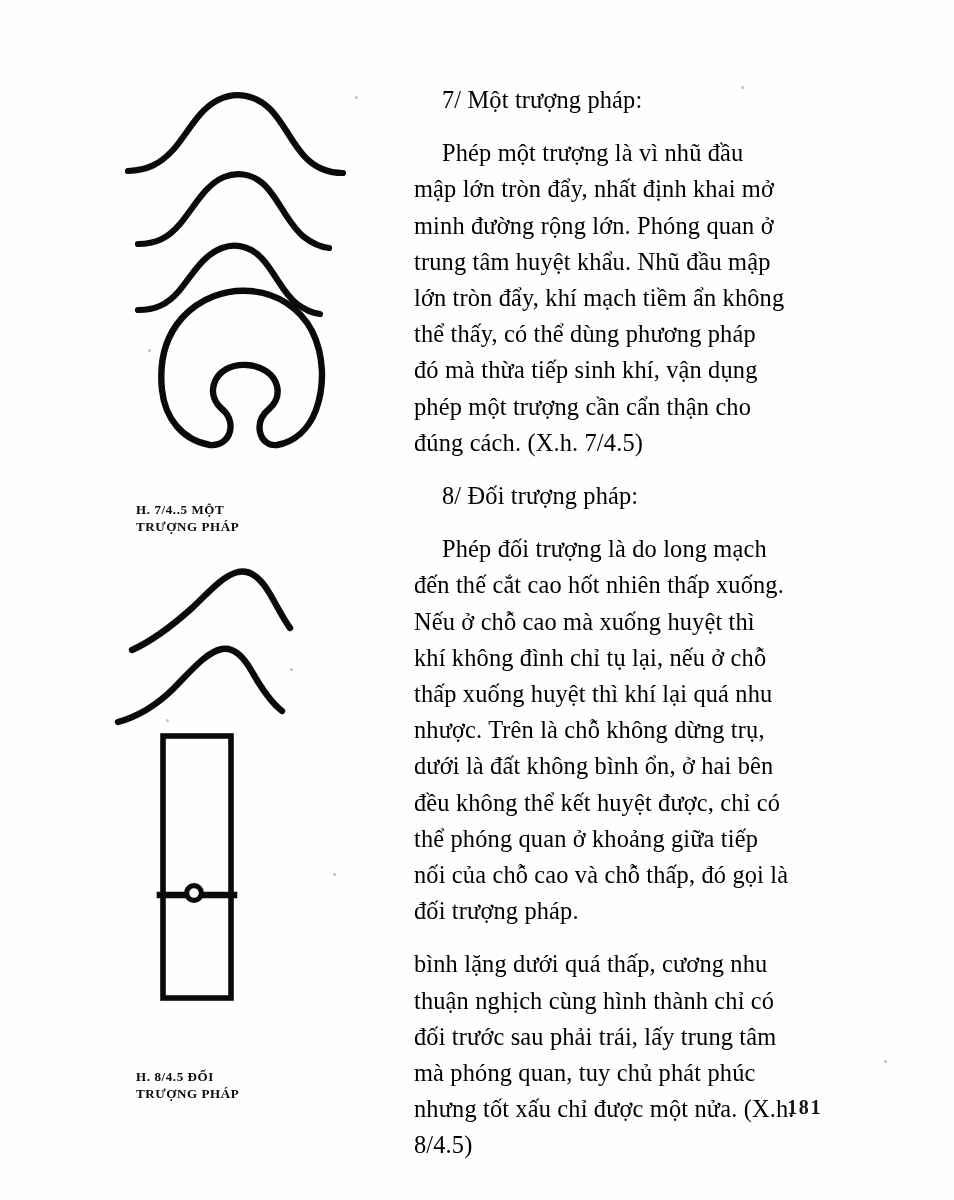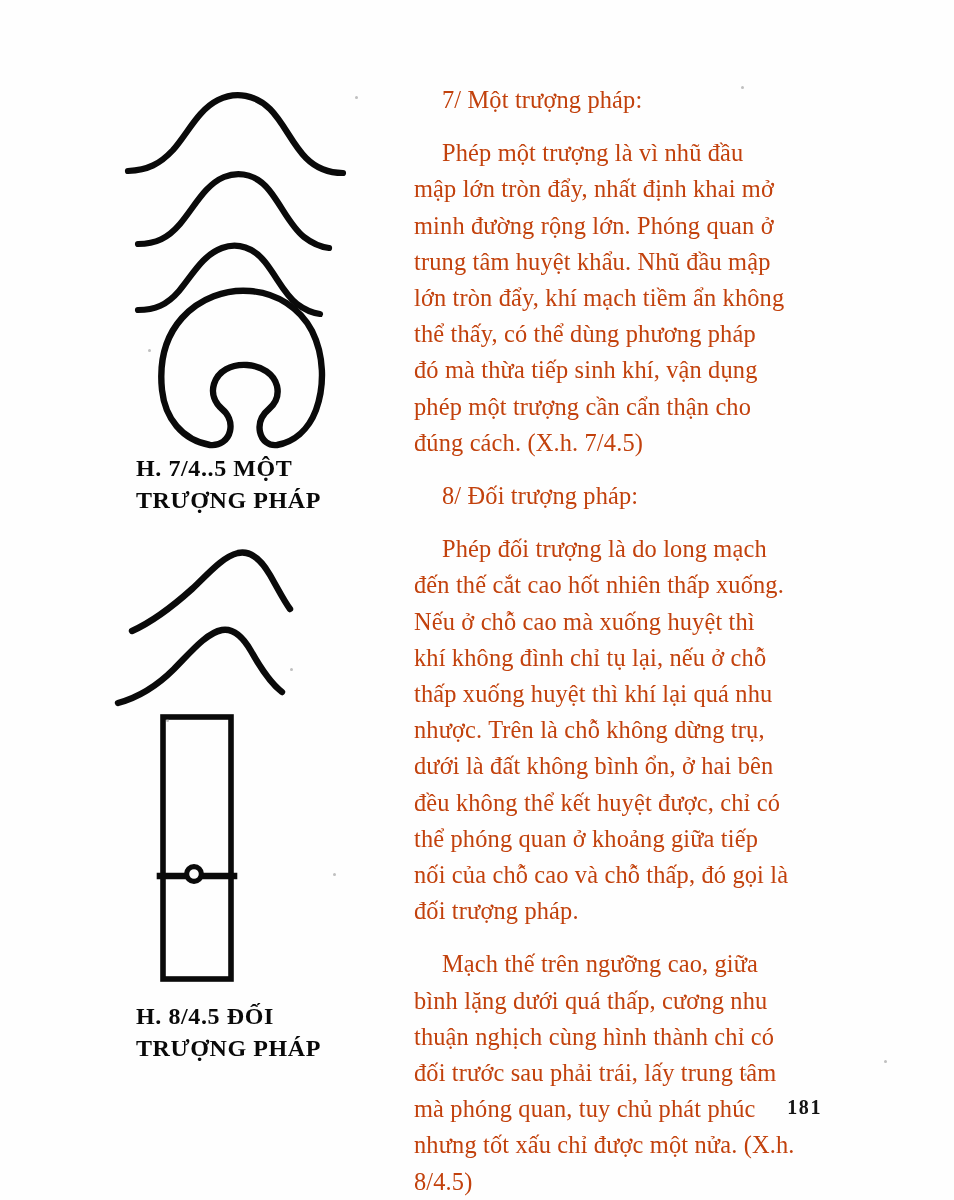--- a/index.html
+++ b/index.html
@@ -25,46 +25,47 @@
     width: 270px;
     height: 1000px;
   }
 
   .figure-block { position: relative; width: 270px; }
 
   .fig-svg { display: block; }
 
   .fig-caption {
     font-family: "Liberation Serif", "DejaVu Serif", serif;
-    font-size: 24px;
+    font-size: 13px;
     font-weight: 600;
     letter-spacing: 0.6px;
     color: #090909;
     line-height: 1.33;
     margin-left: 26px;
     width: 240px;
+    margin-top: 48px;
   }
   .fig-caption .cap-line { display: block; white-space: pre; }
 
   
   #text-column {
     position: absolute;
     left: 414px;
     top: 82px;
     width: 408px;
   }
   .para {
     font-size: 24.4px;
     line-height: 36.2px;
     text-align: justify;
     text-justify: inter-word;
     margin: 0 0 0 0;
     letter-spacing: 0.15px;
     font-weight: 500;
-    color: #c2410c;
+    color: #000000;
   }
   .para + .para { margin-top: 17px; }
   .para .pline {
     display: block;
     white-space: pre;
   }
 
   
   #page-number {
     position: absolute;
@@ -187,21 +188,20 @@
       <span class="pline">thấp xuống huyệt thì khí lại quá nhu</span>
       <span class="pline">nhược. Trên là chỗ không dừng trụ,</span>
       <span class="pline">dưới là đất không bình ổn, ở hai bên</span>
       <span class="pline">đều không thể kết huyệt được, chỉ có</span>
       <span class="pline">thể phóng quan ở khoảng giữa tiếp</span>
       <span class="pline">nối của chỗ cao và chỗ thấp, đó gọi là</span>
       <span class="pline">đối trượng pháp.</span>
     </div>
 
     <div class="para">
-      <span class="pline" style="padding-left:28px;">Mạch thế trên ngưỡng cao, giữa</span>
       <span class="pline">bình lặng dưới quá thấp, cương nhu</span>
       <span class="pline">thuận nghịch cùng hình thành chỉ có</span>
       <span class="pline">đối trước sau phải trái, lấy trung tâm</span>
       <span class="pline">mà phóng quan, tuy chủ phát phúc</span>
       <span class="pline">nhưng tốt xấu chỉ được một nửa. (X.h.</span>
       <span class="pline">8/4.5)</span>
     </div>
   </div>
 
   <div id="page-number">181</div>

